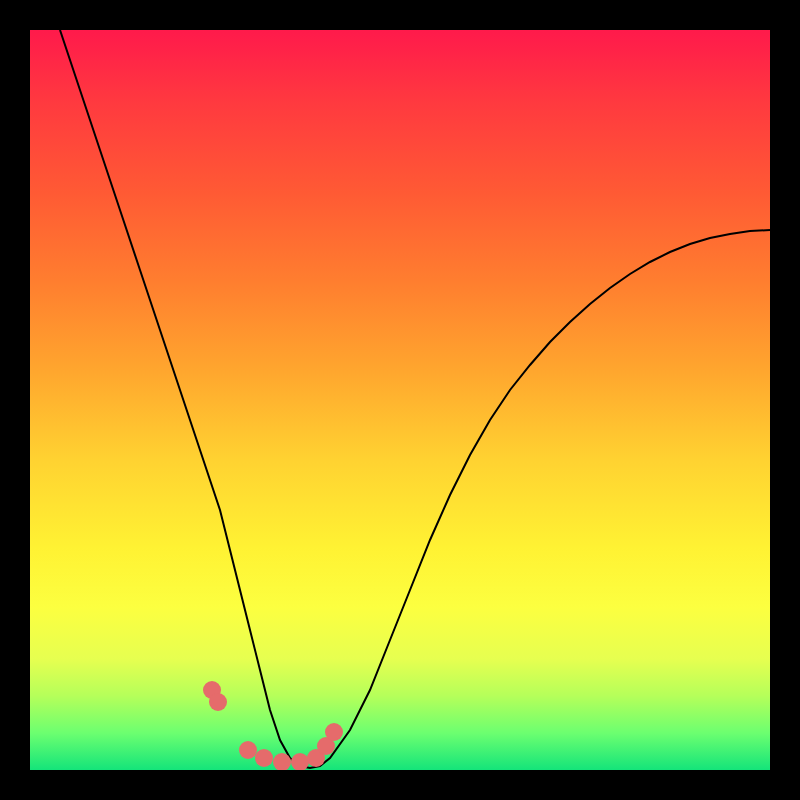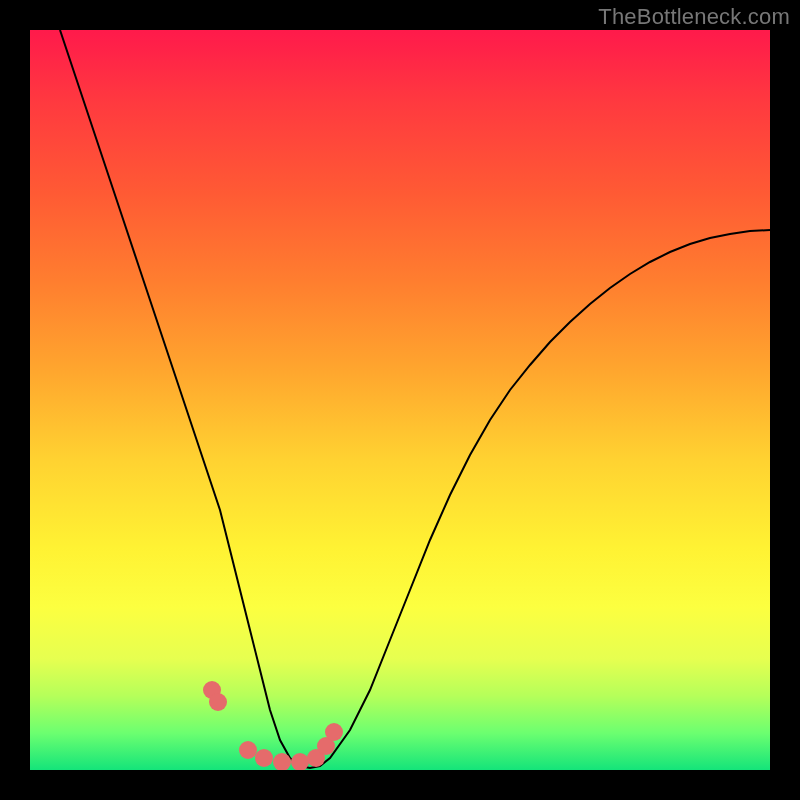--- a/index.html
+++ b/index.html
@@ -56,21 +56,20 @@
     font-size: 22px;
     font-weight: 500;
     letter-spacing: 0.2px;
     user-select: none;
   }
 </style>
 </head>
 <body>
 
 <div class="frame">
-  <div class="watermark">TheBottleneck.com</div>
 
   <div class="plot">
     <svg class="curve" viewBox="0 0 740 740" preserveAspectRatio="none">
       <path fill="none" stroke="#000000" stroke-width="2" d="M30 0 L50 60 L70 120 L90 180 L110 240 L130 300 L150 360 L170 420 L190 480 L200 520 L210 560 L220 600 L230 640 L240 680 L250 710 L260 728 L270 736 L280 738 L290 736 L300 728 L320 700 L340 660 L360 610 L380 560 L400 510 L420 465 L440 425 L460 390 L480 360 L500 335 L520 312 L540 292 L560 274 L580 258 L600 244 L620 232 L640 222 L660 214 L680 208 L700 204 L720 201 L740 200" id="curvePath"></path>
       <g id="markers">
           <circle cx="182" cy="660" r="9" fill="#e56b6b"></circle>
           <circle cx="188" cy="672" r="9" fill="#e56b6b"></circle>
           <circle cx="218" cy="720" r="9" fill="#e56b6b"></circle>
           <circle cx="234" cy="728" r="9" fill="#e56b6b"></circle>
           <circle cx="252" cy="732" r="9" fill="#e56b6b"></circle>

